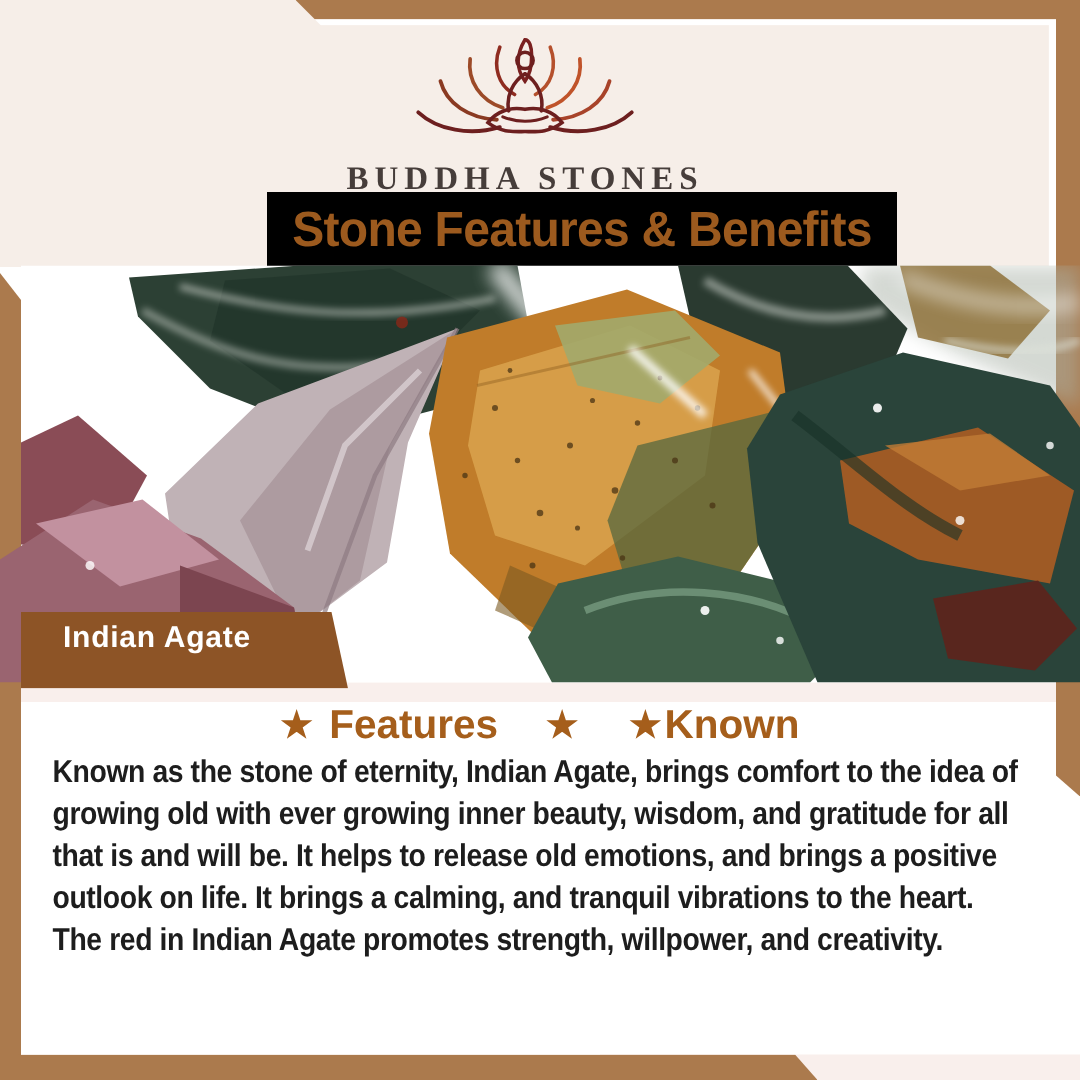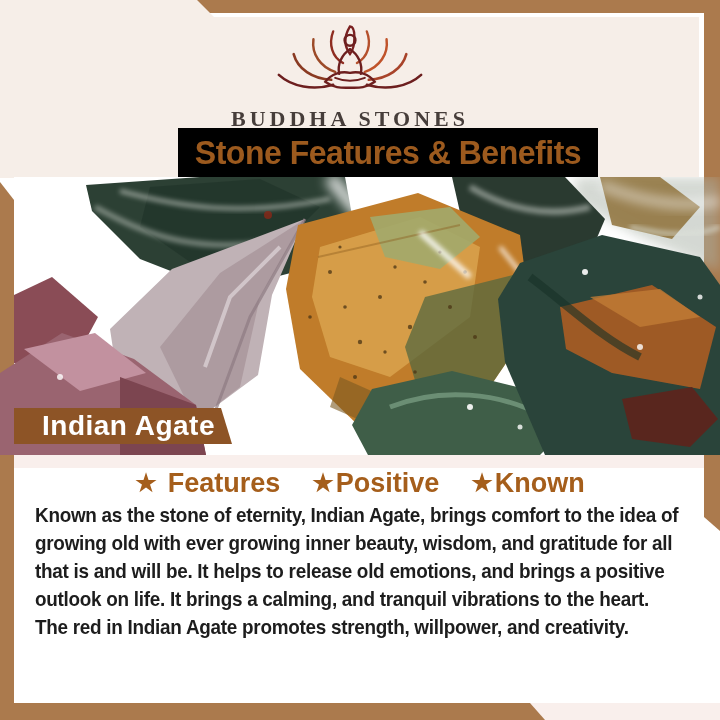--- a/index.html
+++ b/index.html
@@ -27,22 +27,22 @@
   .brand-name{position:absolute;left:0;top:106px;width:700px;text-align:center;
     font-family:"Liberation Serif", serif;font-size:22px;font-weight:600;letter-spacing:4px;color:#463d3a;}
   
   .title-strip{position:absolute;left:150px;top:128px;width:420px;height:50px;background:#000000;z-index:4;margin-left:28px;}
   .title-text{width:100%;height:50px;line-height:50px;text-align:center;font-size:33px;font-weight:bold;
     color:var(--title-brown);letter-spacing:-.5px;transform:scaleX(.97);}
   
   .photo{position:absolute;left:0;top:177px;width:720px;height:278px;z-index:5;}
   .photo svg{display:block;width:720px;height:278px;}
   
-  .stone-label{position:absolute;left:14px;top:408px;width:218px;height:36px;background:var(--label-brown);
-    clip-path:polygon(0 0,207px 0,100% 100%,0 100%);z-index:6;color:#ffffff;font-size:28px;font-weight:bold;
+  .stone-label{position:absolute;left:14px;top:408px;width:218px;height:51px;background:var(--label-brown);
+    clip-path:polygon(0 0,207px 0,100% 100%,0 100%);z-index:6;color:#ffffff;font-size:20px;font-weight:bold;
     line-height:35px;padding-left:28px;box-sizing:border-box;letter-spacing:.5px;}
   
   .benefits-row{position:absolute;left:0;top:466px;width:720px;height:34px;z-index:5;display:flex;
     justify-content:center;align-items:center;gap:32px;color:var(--accent-star);font-weight:bold;font-size:27px;}
   .benefit{display:flex;align-items:center;}
   .star{font-size:24px;margin-right:2px;}
   .benefit:first-child .star{margin-right:11px;}
   .description{position:absolute;left:35px;top:501px;width:680px;z-index:5;transform:scaleX(.9);
     transform-origin:left top;}
   .desc-line{font-size:21px;font-weight:700;letter-spacing:-.3px;line-height:28px;color:var(--text);
@@ -182,21 +182,20 @@
     <span>Indian Agate</span>
   </div>
 
   <div class="benefits-row">
     <span class="benefit">
       <span class="star">★</span>
       <span>Features</span>
     </span>
     <span class="benefit">
       <span class="star">★</span>
-      <span>Positive</span>
     </span>
     <span class="benefit">
       <span class="star">★</span>
       <span>Known</span>
     </span>
   </div>
 
   <div class="description">
     <div class="desc-line">Known as the stone of eternity, Indian Agate, brings comfort to the idea of</div>
     <div class="desc-line">growing old with ever growing inner beauty, wisdom, and gratitude for all</div>

